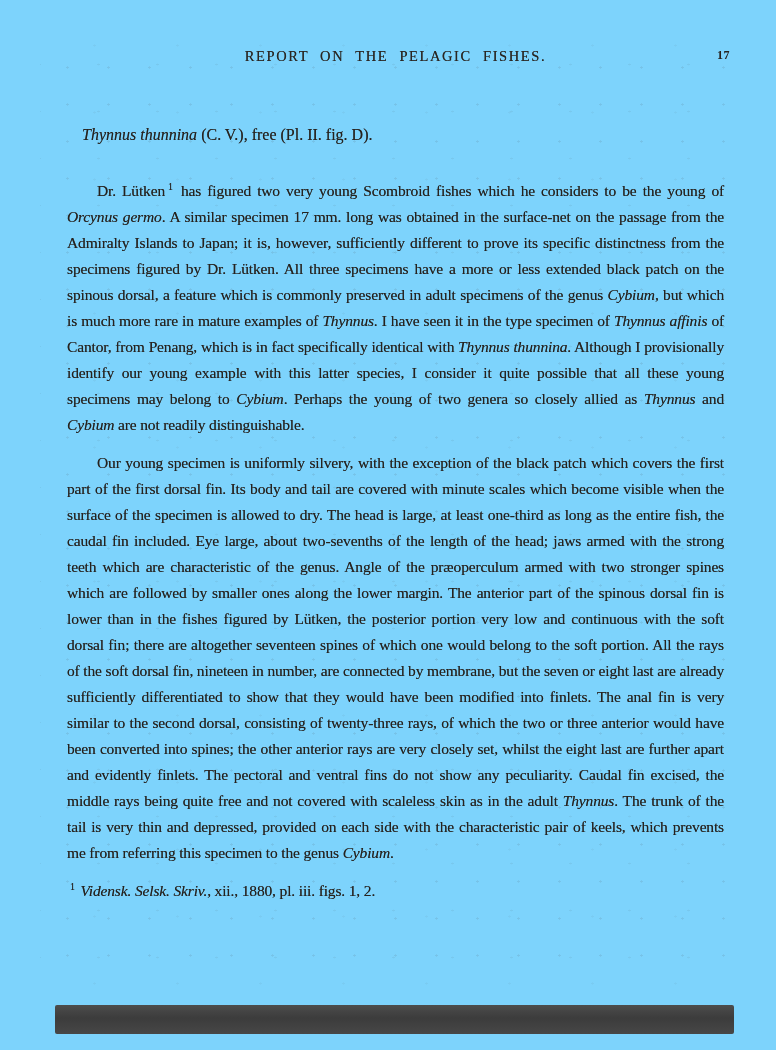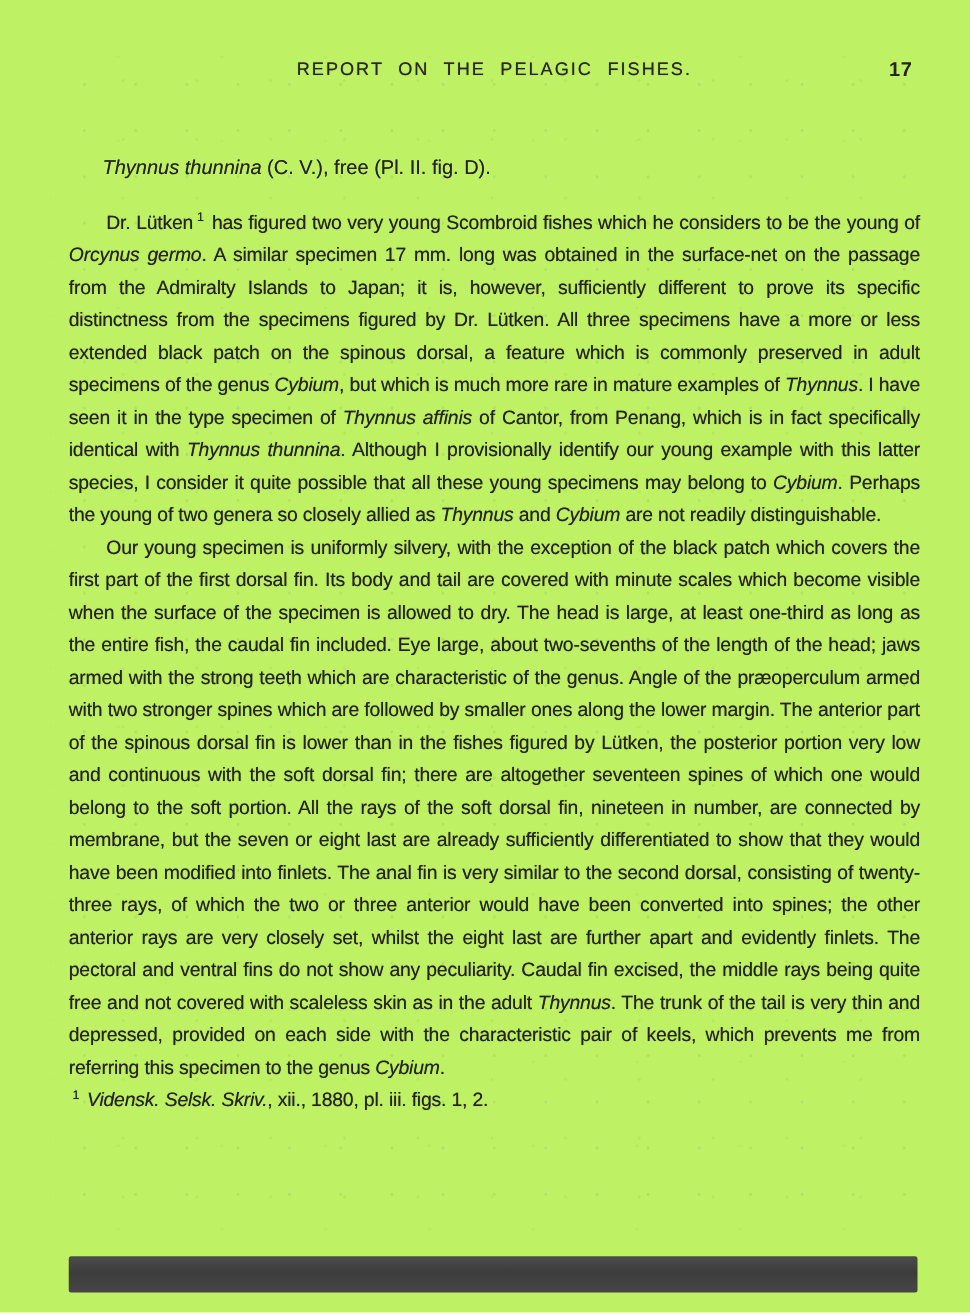--- a/index.html
+++ b/index.html
@@ -4,22 +4,22 @@
 <style>
   html, body {
     margin: 0;
     padding: 0;
     background: #ffffff;
   }
   .page {
     position: relative;
     width: 776px;
     height: 1050px;
-    background: #bef264;
-    font-family: Liberation Sans, sans-serif;
+    background: #7dd3fc;
+    font-family: Liberation Serif, serif;
     color: #26221e;
     overflow: hidden;
   }
   
   .paper-noise {
     position: absolute;
     left: 40px; right: 34px; top: 38px; bottom: 60px;
     background-image:
       radial-gradient(rgba(60,55,50,0.10) 1px, transparent 1.4px),
       radial-gradient(rgba(60,55,50,0.07) 1px, transparent 1.4px),
@@ -41,39 +41,39 @@
     font-size: 14.5px;
     letter-spacing: 1.6px;
     word-spacing: 6px;
     color: #2a2622;
     text-shadow: 0 0 0.6px rgba(40,35,30,0.7);
   }
   .running-head .folio {
     position: absolute;
     right: 6px;
     top: 0;
-    font-size: 16px;
+    font-size: 12px;
     font-weight: bold;
     letter-spacing: 0.5px;
   }
   .species-heading {
     position: absolute;
     top: 126px;
     left: 82px;
     font-size: 16px;
     text-shadow: 0 0 0.5px rgba(40,35,30,0.6);
   }
   .text-column {
     position: absolute;
     top: 166px;
     left: 55px;
     width: 681px;
   }
   .text-column p {
-    margin: 0;
+    margin: 12px;
     text-align: justify;
     text-indent: 30px;
     font-size: 15.5px;
     letter-spacing: -0.15px;
     line-height: 26px;
     text-shadow: 0 0 0.55px rgba(40,35,30,0.65);
   }
   .text-column p em, .species-heading em, .footnote em {
     font-style: italic;
   }

